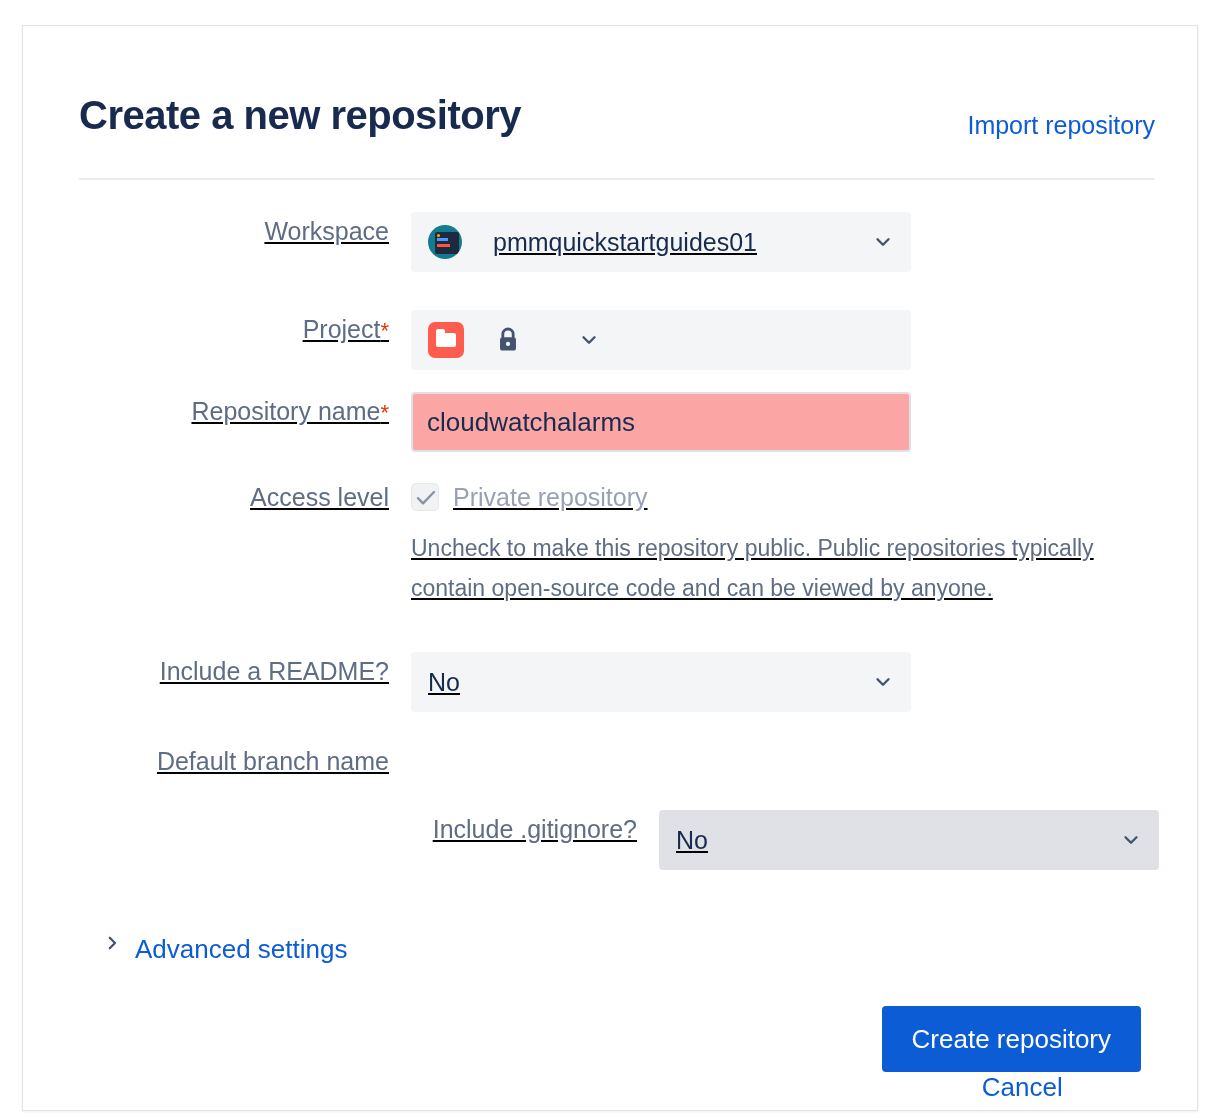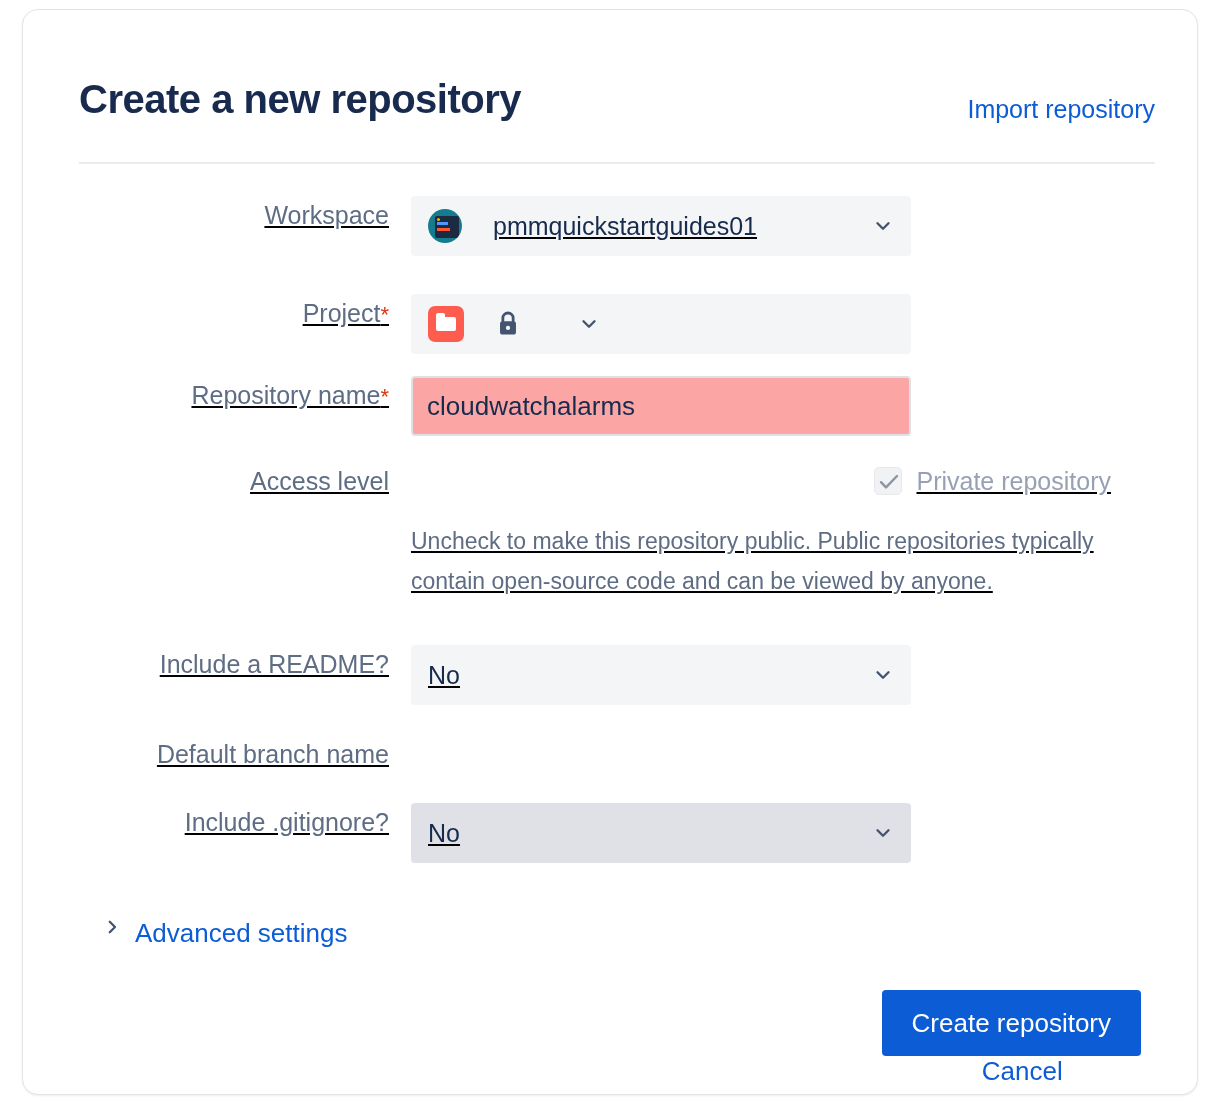--- a/index.html
+++ b/index.html
@@ -11,26 +11,26 @@
     width: 1222px;
     height: 1118px;
     font-family: "Liberation Sans", sans-serif;
     -webkit-font-smoothing: antialiased;
   }
 
   
   .card {
     position: absolute;
     left: 22px;
-    top: 9px;
+    top: 25px;
     width: 1176px;
     height: 1086px;
     background: #ffffff;
     border: 1px solid #E3E4E8;
-    border-radius: 16px;
+    border-radius: 0;
     box-sizing: border-box;
     box-shadow: 0 1px 2px rgba(9,30,66,0.08);
     overflow: hidden;
   }
 
   
   .header {
     position: absolute;
     left: 56px;
     top: 62px;
@@ -204,21 +204,20 @@
     color: #172B4D;
     width: 100%;
     outline: none;
   }
 
   
   .checkbox-row {
     display: flex;
     align-items: center;
     height: 38px;
-    justify-content: flex-end;
   }
   .cbox {
     width: 28px;
     height: 28px;
     border-radius: 5px;
     background: #F1F2F4;
     border: 1px solid #E7E8EB;
     box-sizing: border-box;
     position: relative;
     flex: none;
@@ -229,21 +228,21 @@
     margin-left: 14px;
     color: #98A1B3;
     font-size: 25px;
     line-height: 38px;
   }
   .help-text {
     color: #5E6C84;
     font-size: 23px;
     line-height: 40px;
     width: 690px;
-    margin-top: 21px;
+    margin-top: 12px;
   }
 
   
   .advanced {
     position: absolute;
     left: 80px;
     top: 908px;
     display: flex;
     align-items: flex-start;
     cursor: pointer;
@@ -292,21 +291,21 @@
     padding: 0;
   }
 
   
   .r-workspace { margin-top: 0px; }
   .r-project   { margin-top: 38px; }
   .r-reponame  { margin-top: 22px; }
   .r-access    { margin-top: 26px; }
   .r-readme    { margin-top: 44px; }
   .r-branch    { margin-top: 30px; }
-  .r-gitignore { margin-top: 30px; }
+  .r-gitignore { margin-top: 30px; justify-content: flex-end; }
   .label-two-line { line-height: 38px; }
 </style>
 </head>
 <body>
 
 <div class="card">
 
   <div class="header">
     <div class="page-title">Create a new repository</div>
     <a class="import-link" href="#">Import repository</a>

